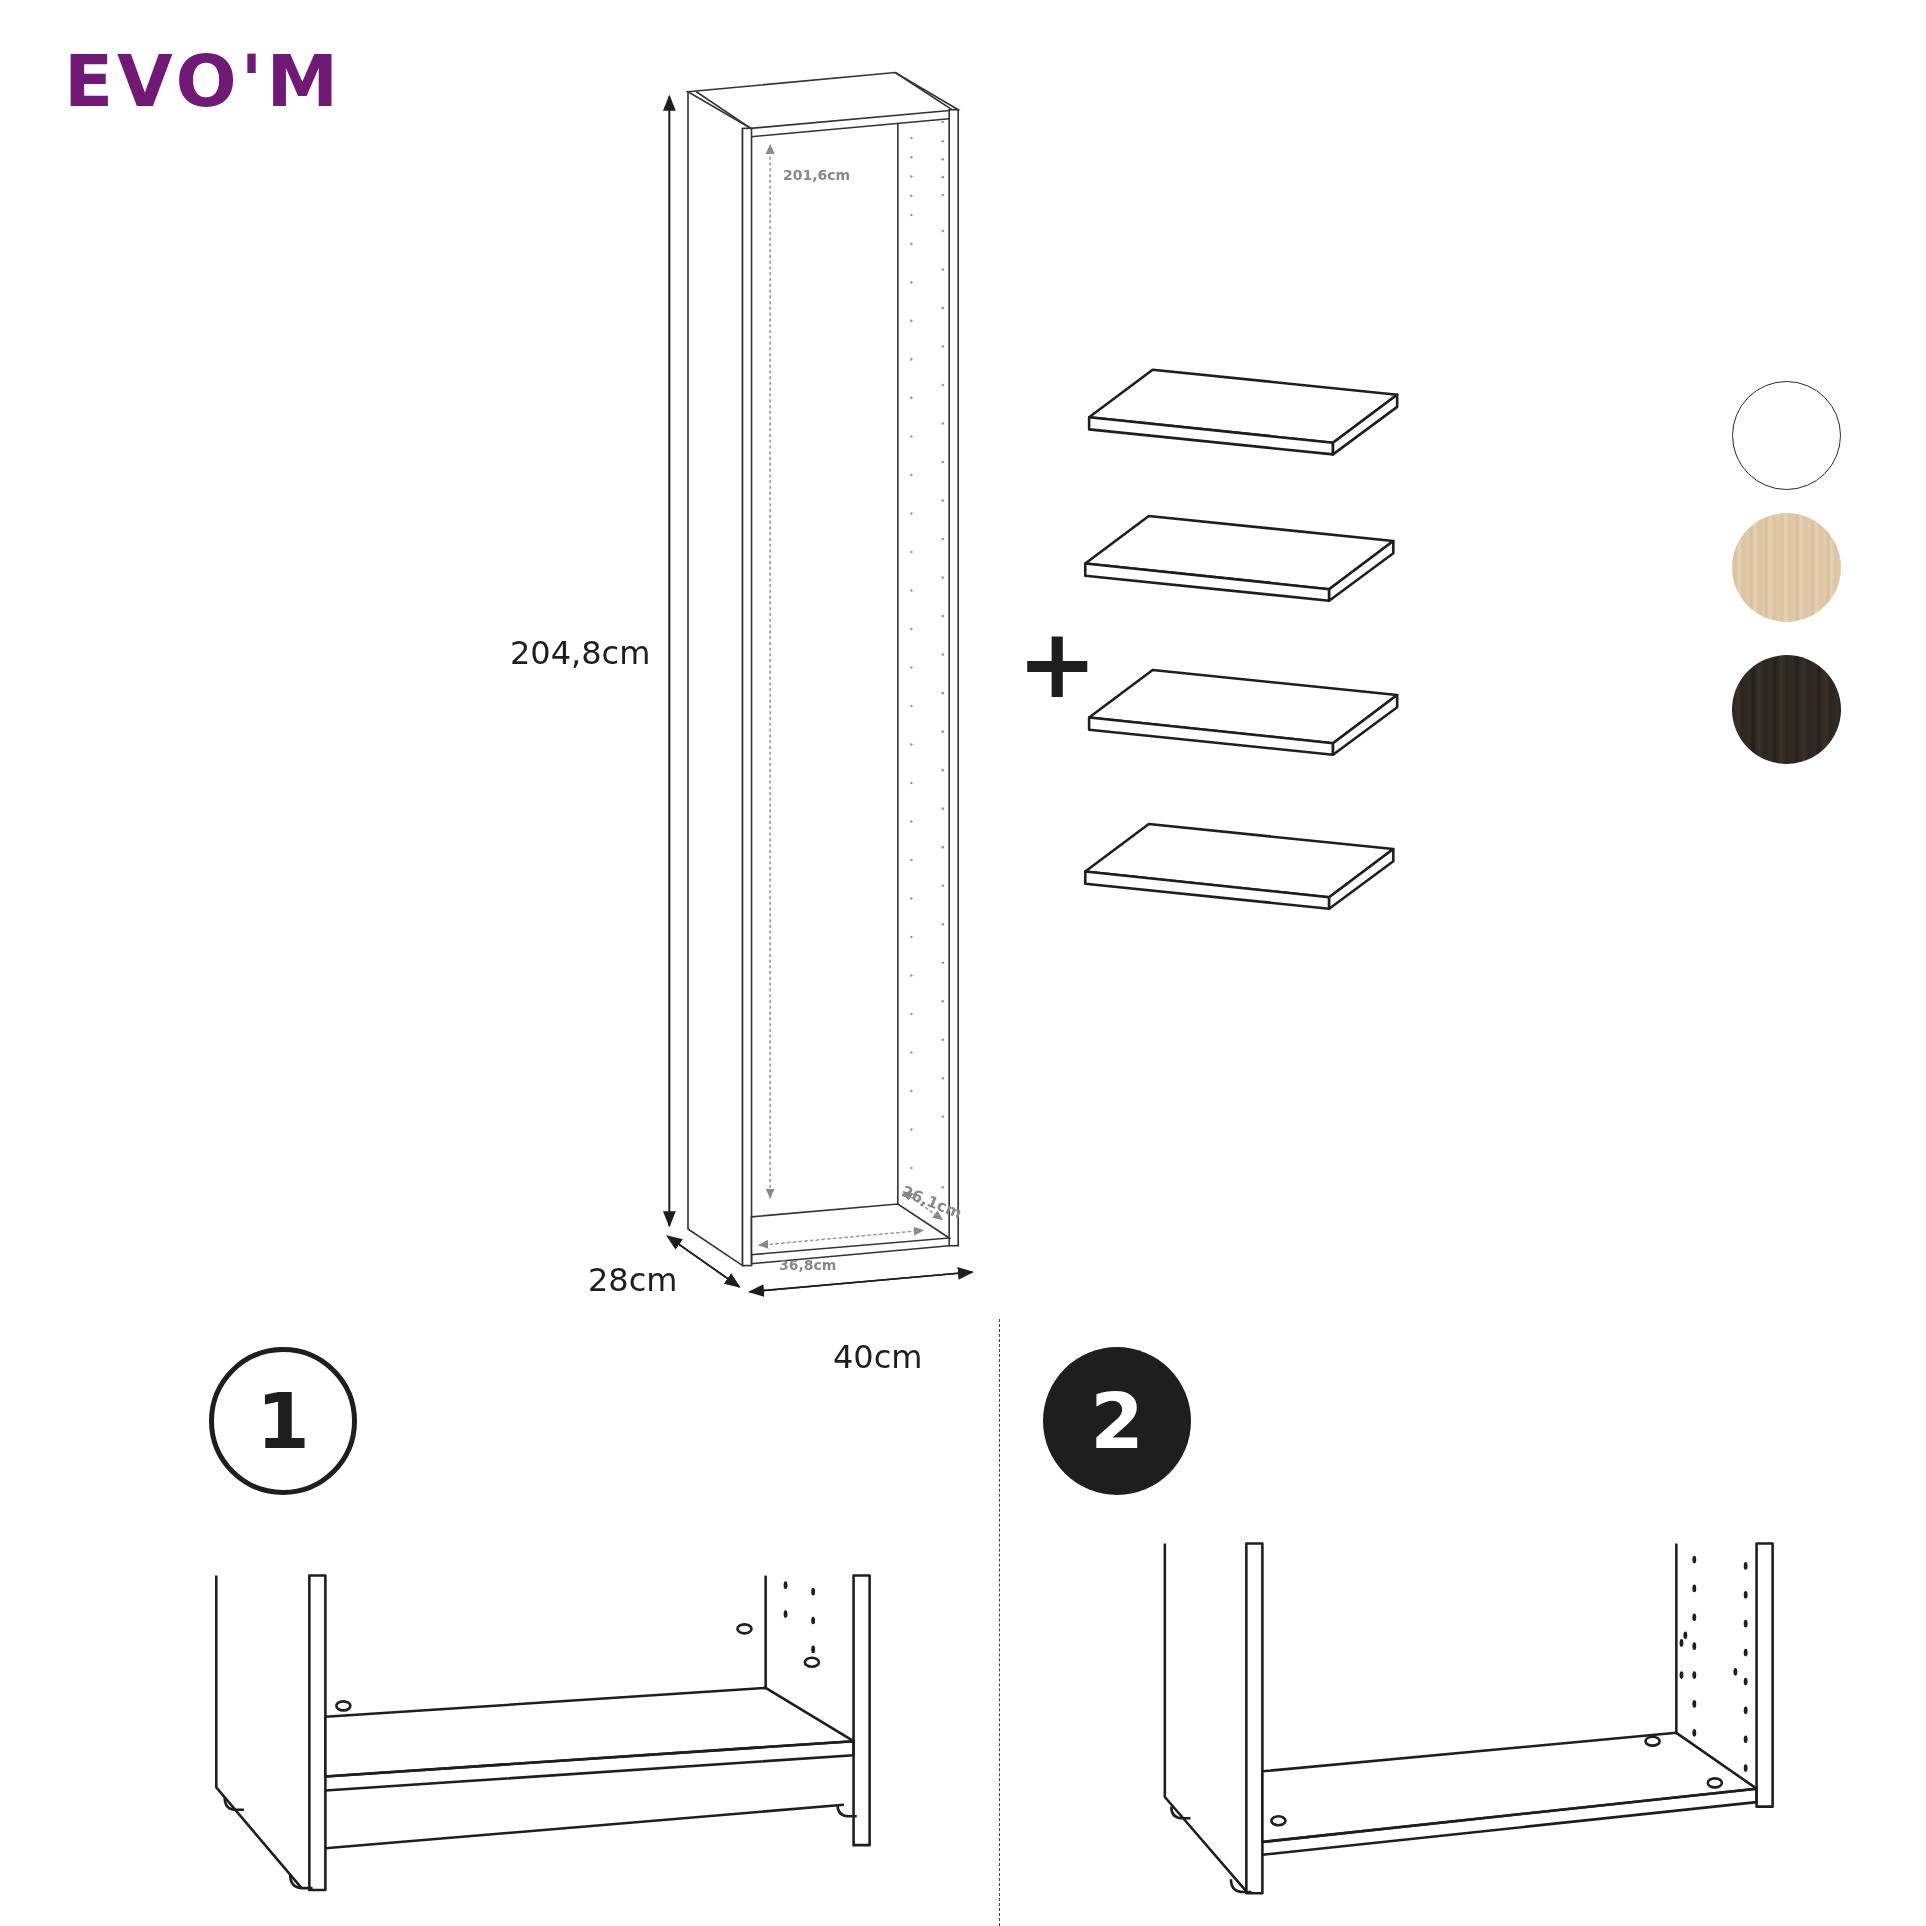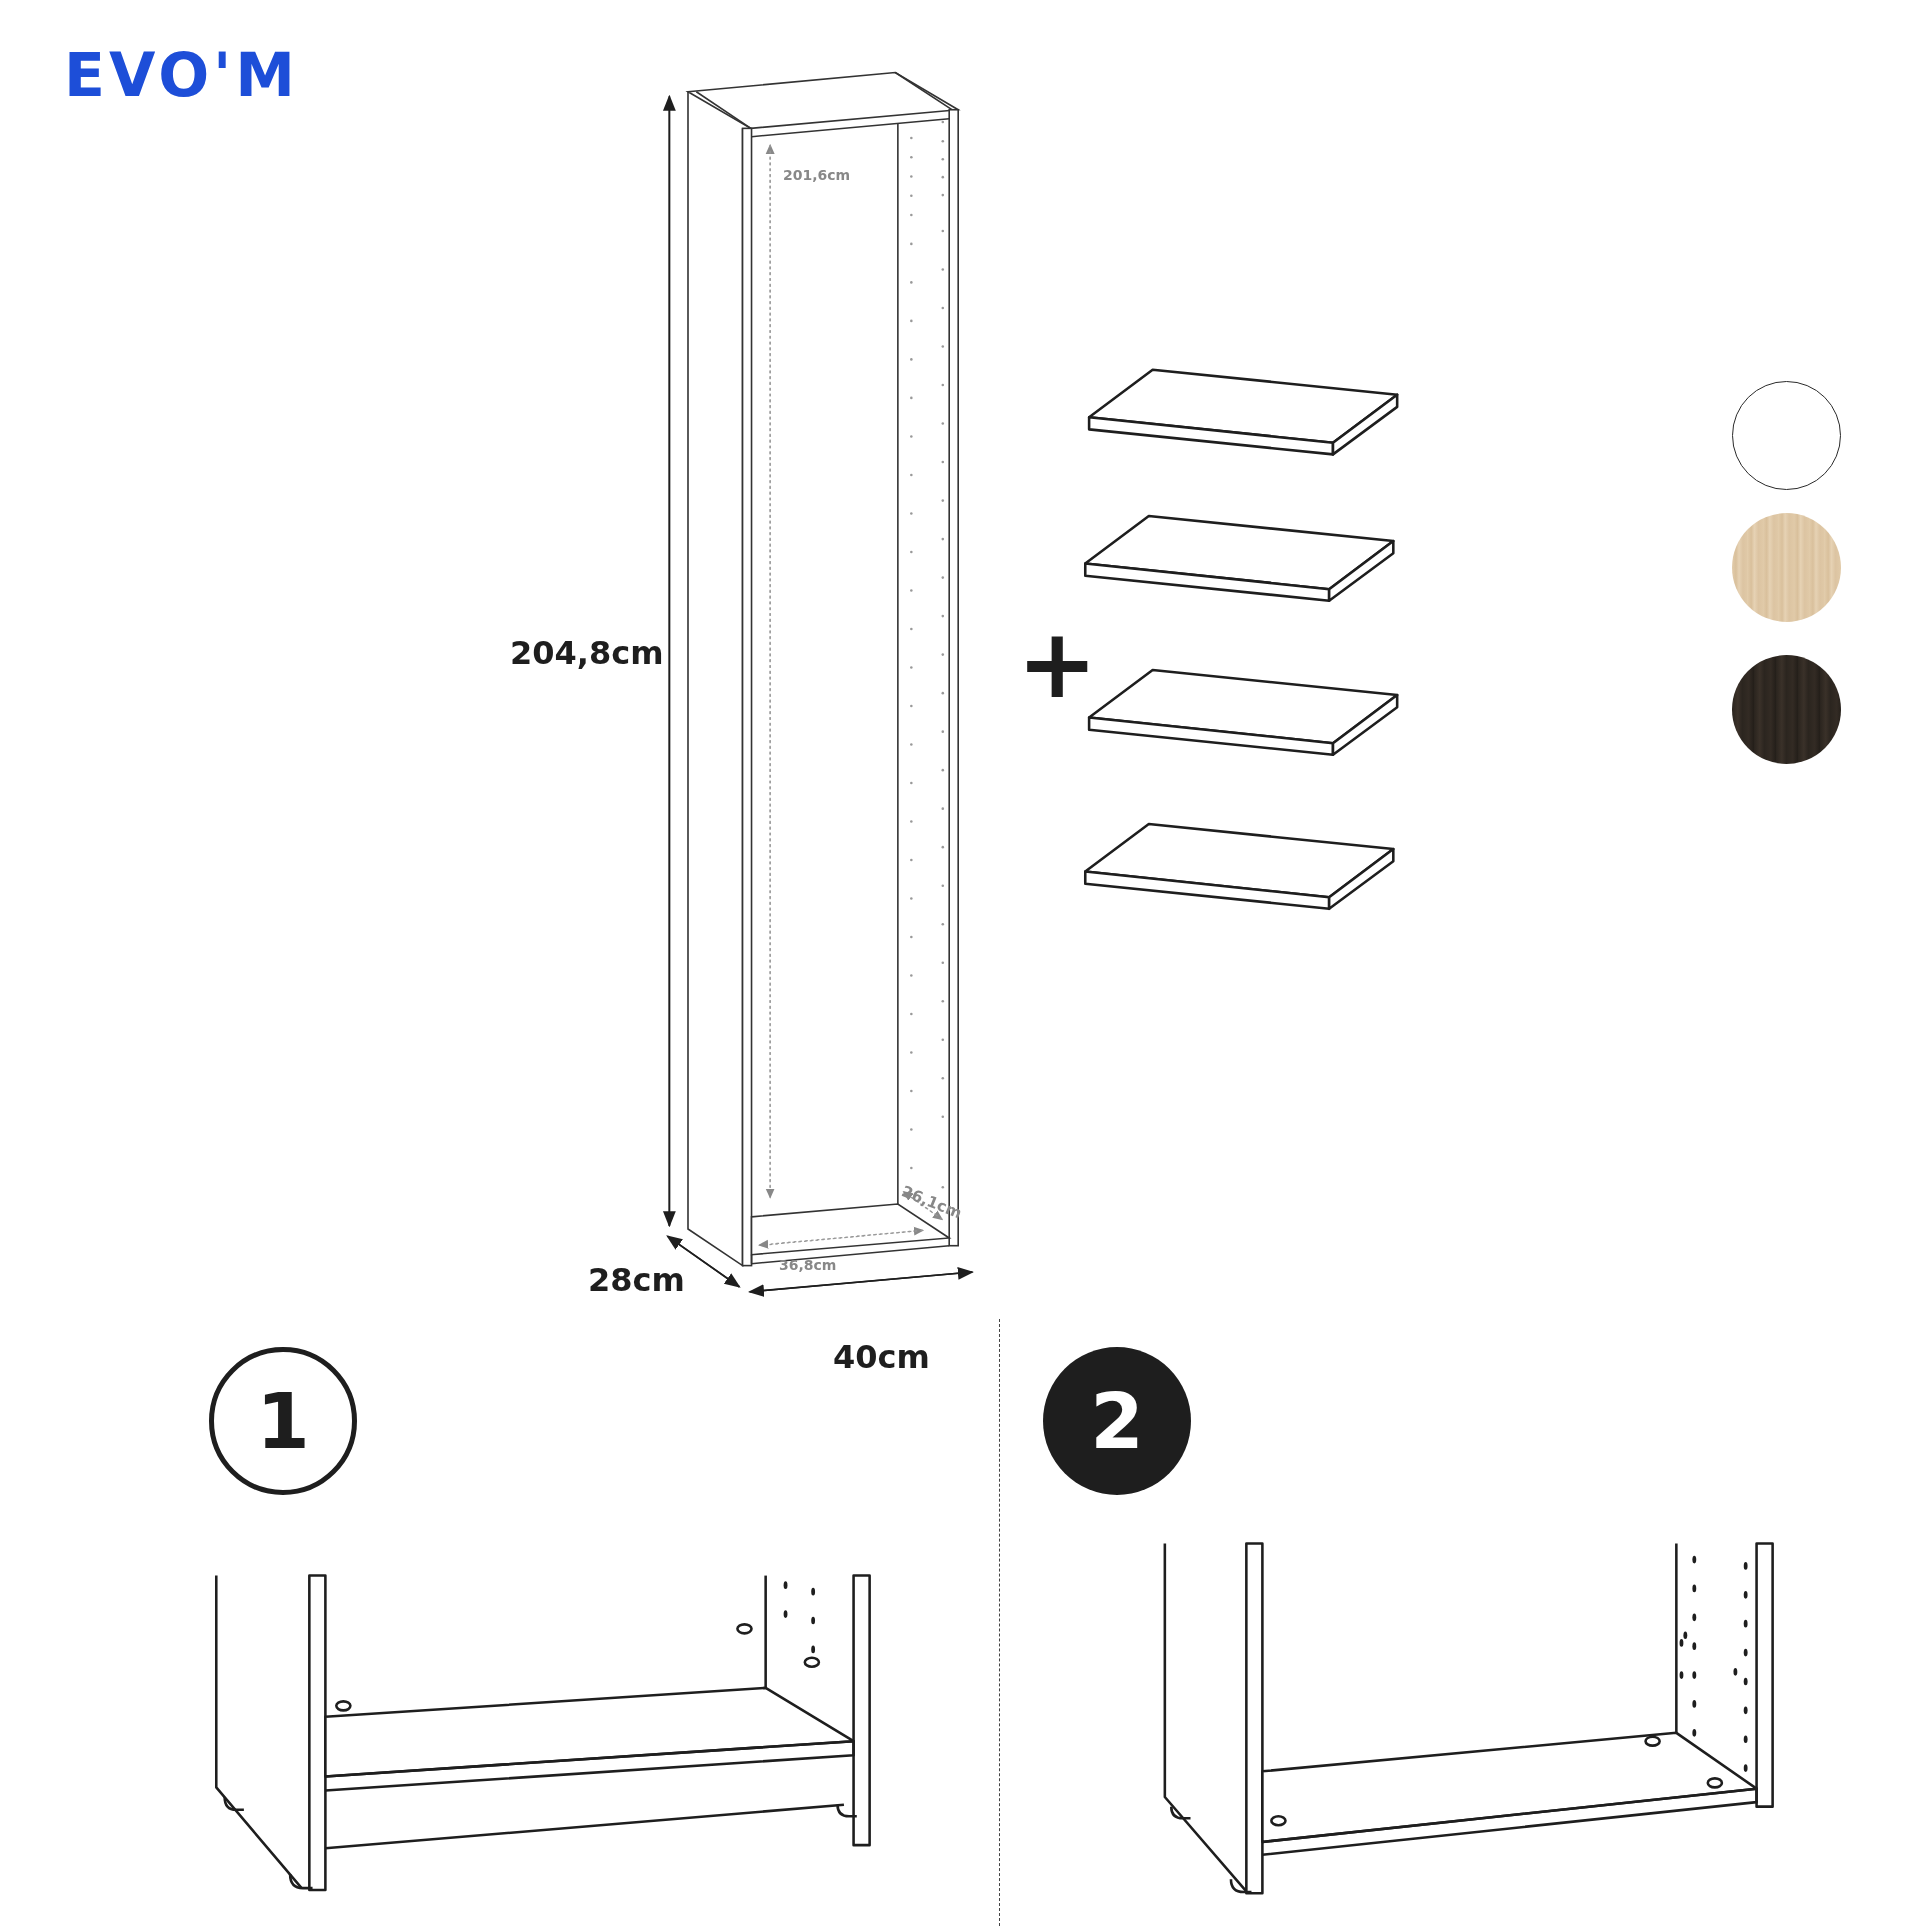--- a/index.html
+++ b/index.html
@@ -1,21 +1,21 @@
 <!DOCTYPE html>
 <html style="font-size:10.3px"><head>
 <meta charset="utf-8">
 <style>
   html, body { margin: 0; padding: 0; background: #ffffff; }
   body { width: 1926px; height: 1926px; position: relative; overflow: hidden;
          font-family: "DejaVu Sans", "Liberation Sans", sans-serif; color: #1e1e1e; }
   svg.canvas { position: absolute; left: 0; top: 0; }
   .logo-text { position: absolute; left: 64px; top: 45px; font-family: "DejaVu Sans", sans-serif;
-               font-weight: bold; font-size: 60px; letter-spacing: 3.9px; line-height: 1; color: #1d4ed8; }
-  .dim-big { position: absolute; font-weight: bold; font-size: 32px; color: #1e1e1e; white-space: nowrap; line-height: 1; }
+               font-weight: bold; font-size: 72px; letter-spacing: 3.9px; line-height: 1; color: #701a75; }
+  .dim-big { position: absolute; font-weight: normal; font-size: 32px; color: #1e1e1e; white-space: nowrap; line-height: 1; }
   .dim-inner { position: absolute; font-weight: bold; font-size: 14px; color: #888888; white-space: nowrap; line-height: 1; }
   .plus { position: absolute; left: 1017px; top: 616px; font-weight: bold; font-size: 96px; line-height: 1; color: #1e1e1e; }
   .swatch { position: absolute; width: 109px; height: 109px; border-radius: 50%; box-sizing: border-box; }
   .swatch-white { background: #ffffff; border: 1.3px solid #2a2a2a; }
   .swatch-oak { background: repeating-linear-gradient(90deg, #e2ccab 0px, #d9c09c 3.9px, #e6d2b4 7px, #dcc4a2 11px, #e0c9a7 15.4px); }
   .swatch-dark { background: repeating-linear-gradient(90deg, #2a241e 0px, #3a3129 5.8px, #2b251f 10.3px, #332b24 16.7px, #231e19 22px); }
   .step { position: absolute; width: 148px; height: 148px; border-radius: 50%; box-sizing: border-box;
           display: flex; align-items: center; justify-content: center; font-weight: bold; font-size: 77px; line-height: 1; }
   .step-outline { border: 5.8px solid #1e1e1e; color: #1e1e1e; background: #fff; }
   .step-filled { background: #1e1e1e; color: #ffffff; }

